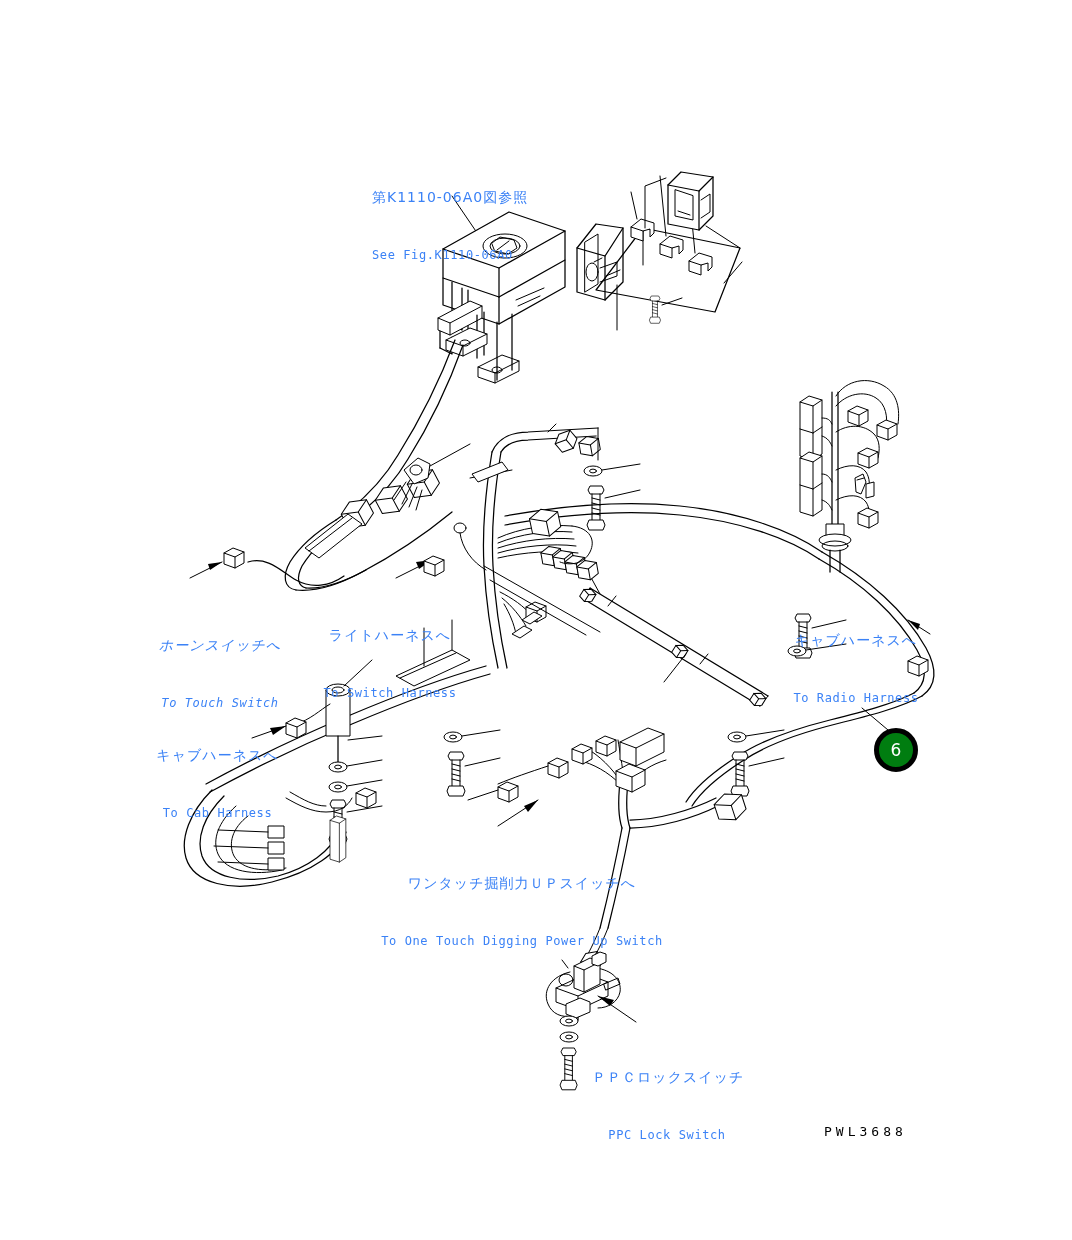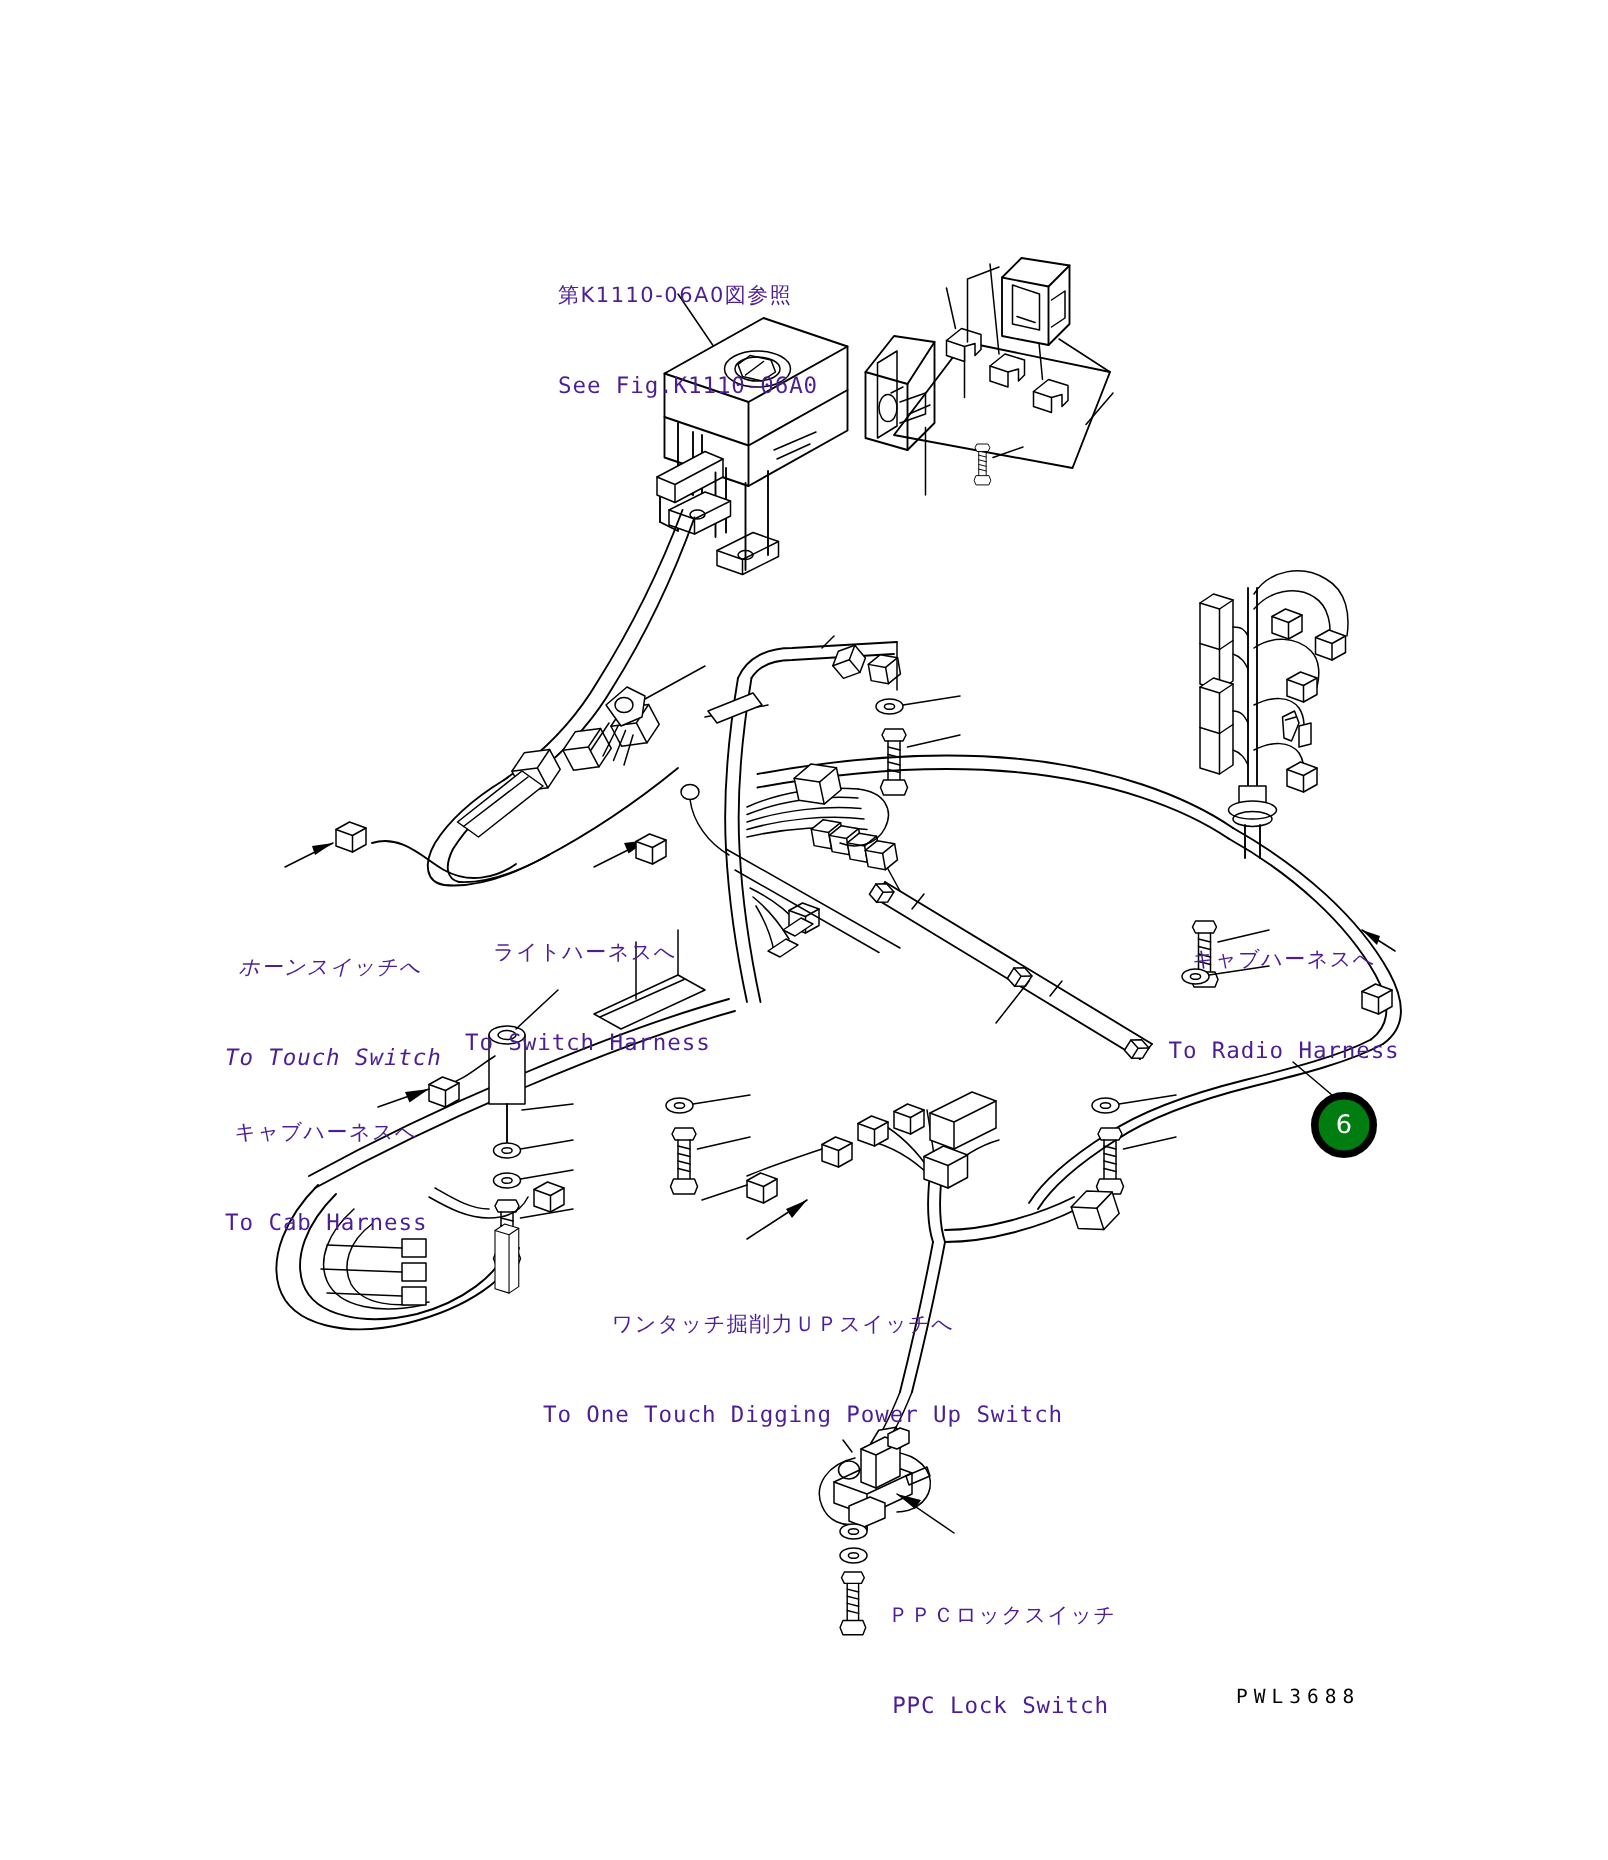--- a/index.html
+++ b/index.html
@@ -64,32 +64,32 @@
   }
   .solidblk { fill: #000; stroke: none; }
 
   
   .lbl {
     position: absolute;
     white-space: pre;
     text-align: center;
     line-height: 1.28;
     letter-spacing: 0.5px;
-    color: #4c1d95;
+    color: #3b82f6;
     font-family: "DejaVu Sans Mono", "Liberation Mono", monospace;
   }
   .lbl .jp {
     display: block;
     font-size: 14px;
     letter-spacing: 1px;
     font-family: "DejaVu Sans", "Liberation Sans", sans-serif;
   }
   .lbl .en {
     display: block;
-    font-size: 15px;
+    font-size: 12px;
     letter-spacing: 0.6px;
   }
   .drawing-no {
     position: absolute;
     font-size: 13px;
     letter-spacing: 4px;
     font-family: "DejaVu Sans Mono", "Liberation Mono", monospace;
   }
 
   

